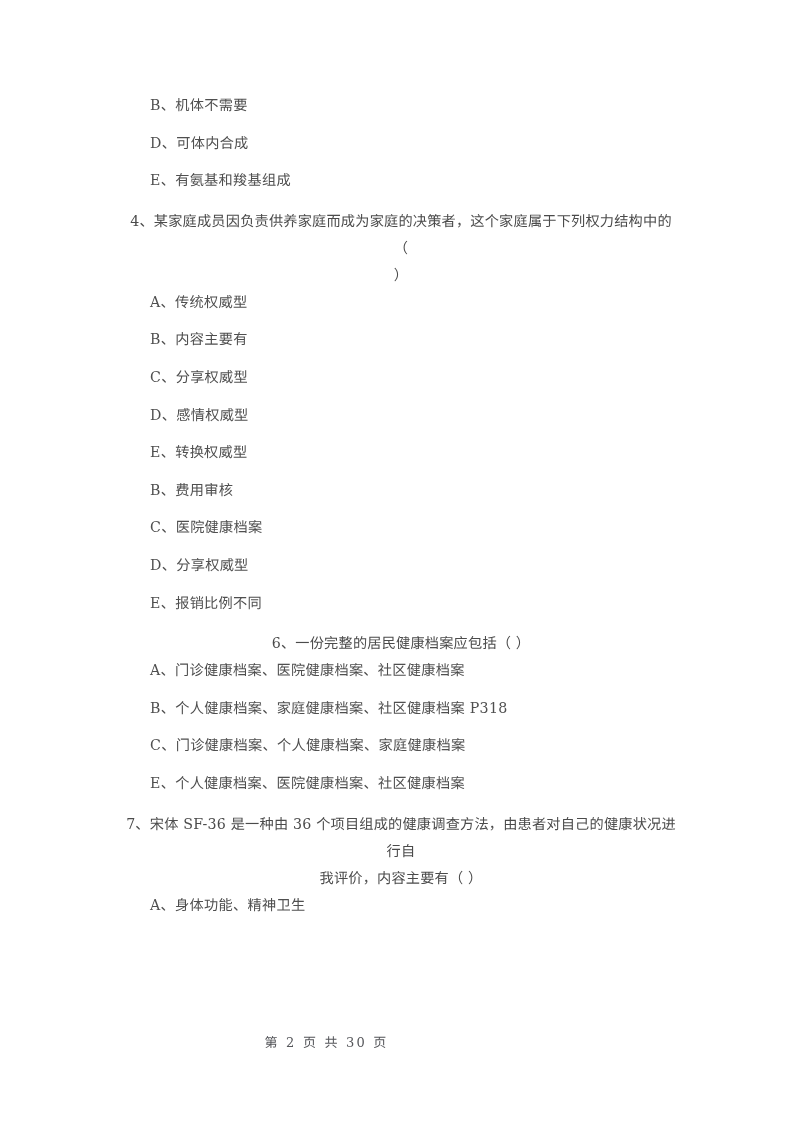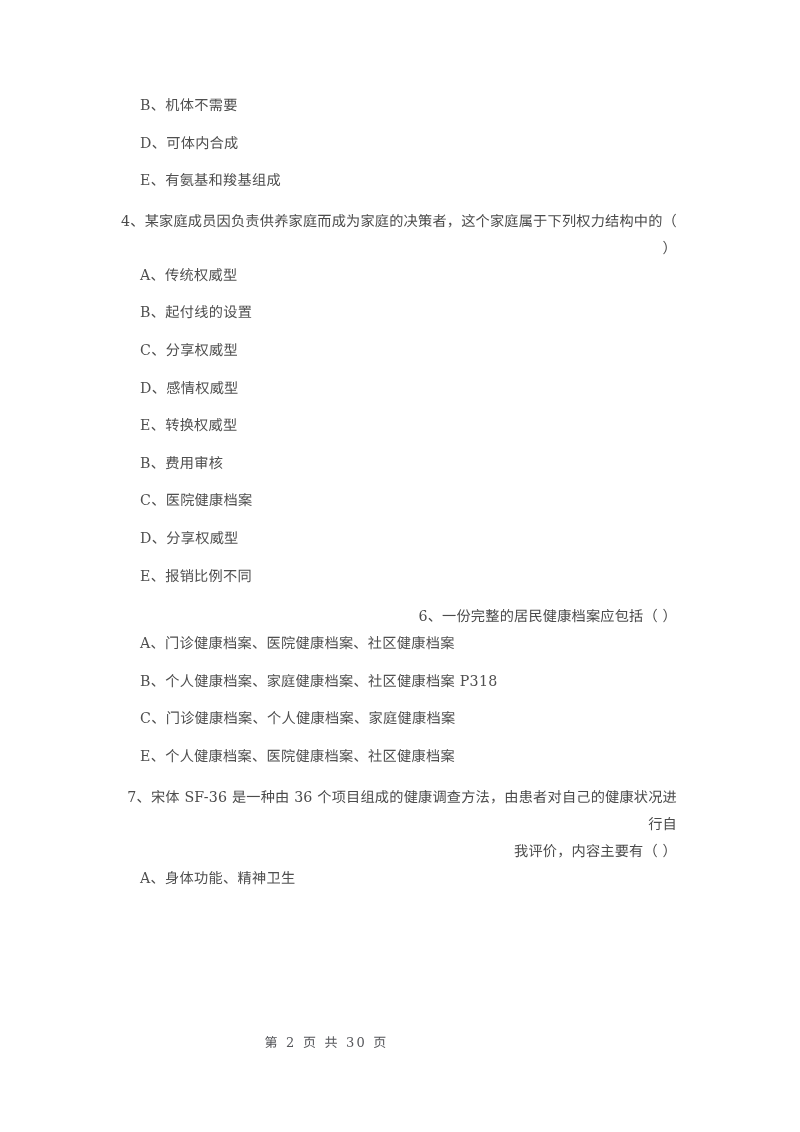--- a/index.html
+++ b/index.html
@@ -31,39 +31,39 @@
     top: 95px;
     width: 562px;
   }
 
   
   .question {
     font-size: 14.2px;
     line-height: 27px;
     letter-spacing: 0.2px;
     margin: 0 0 3px 0;
-    text-align: right;
+    text-align: center;
     color: #4b4b4b;
     word-break: break-all;
   }
 
   
   .option {
     font-size: 14.2px;
     line-height: 21px;
     letter-spacing: 0.3px;
     margin: 0;
     padding-left: 25px;
     height: 37.6px;
     color: #4f4f4f;
     word-break: break-all;
   }
 
   .block {
-    margin: 0 0 0 0;
+    margin: 0 0 0 10px;
   }
 
   .footer {
     position: absolute;
     left: 0;
     top: 1032px;
     width: 653px;
     text-align: center;
     font-size: 13px;
     letter-spacing: 2.2px;
@@ -83,21 +83,21 @@
       <div class="option">D、可体内合成</div>
       <div class="option">E、有氨基和羧基组成</div>
     </div>
 
     <div class="block">
       <div class="question">
         <div>4、某家庭成员因负责供养家庭而成为家庭的决策者，这个家庭属于下列权力结构中的（</div>
         <div>）</div>
       </div>
       <div class="option">A、传统权威型</div>
-      <div class="option">B、起付线的设置</div>
+      <div class="option">B、内容主要有</div>
       <div class="option">C、分享权威型</div>
       <div class="option">D、感情权威型</div>
       <div class="option">E、转换权威型</div>
     </div>
 
     <div class="block">
       <div class="option">B、费用审核</div>
       <div class="option">C、医院健康档案</div>
       <div class="option">D、分享权威型</div>
       <div class="option">E、报销比例不同</div>

